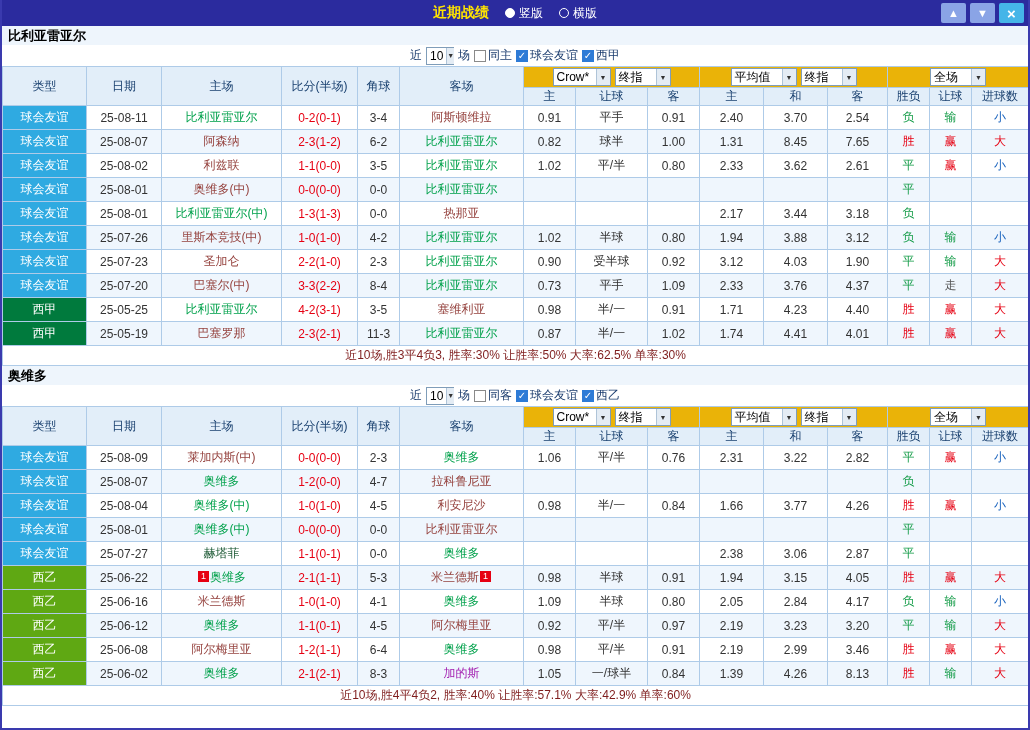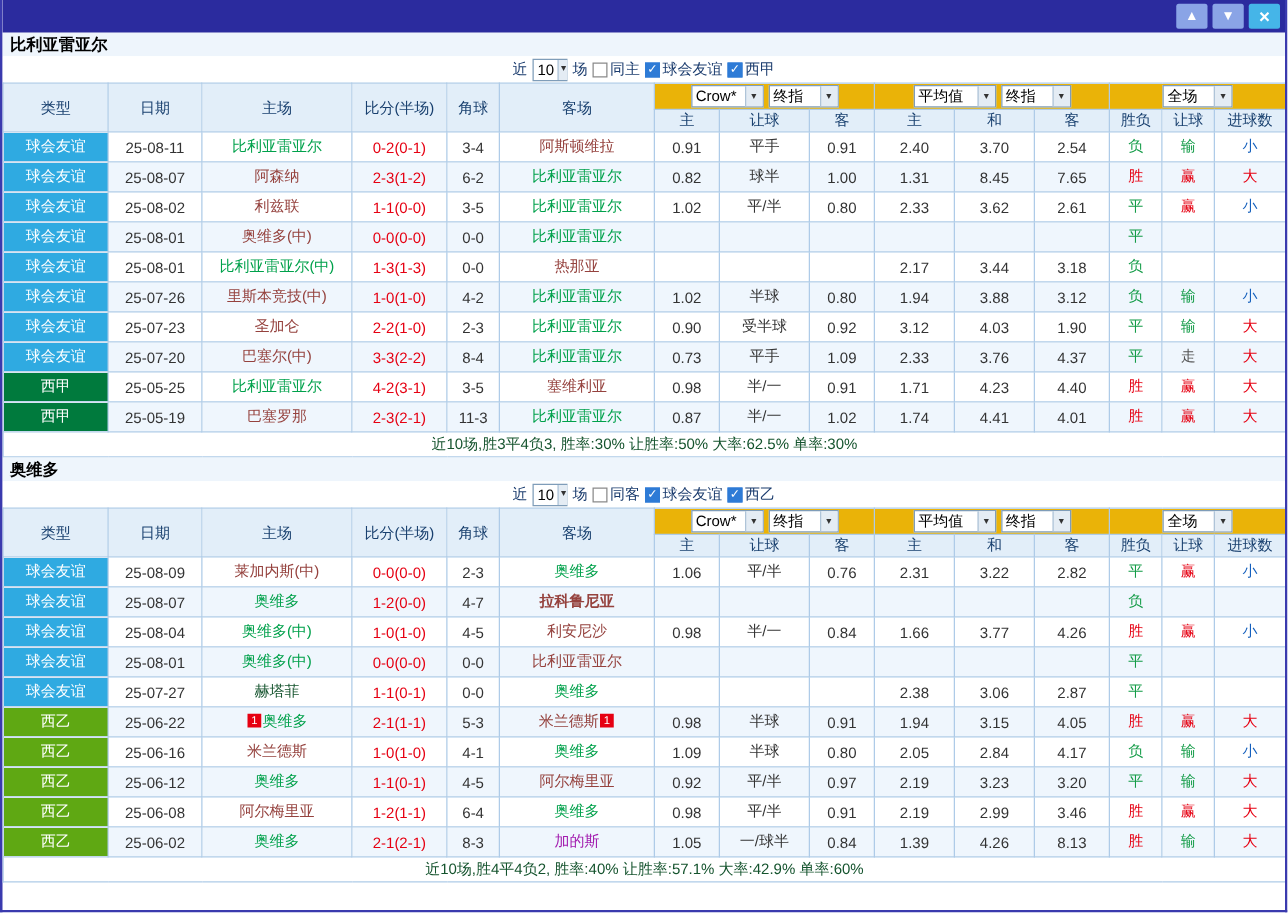--- a/index.html
+++ b/index.html
@@ -44,30 +44,41 @@
   table { width:100%; border-collapse:collapse; table-layout:fixed; font-size:12px; }
   th, td { border:1px solid #AECBE8; text-align:center; padding:0 1px; overflow:hidden; white-space:nowrap; }
   thead th { background:#E2EEF9; color:#19406F; font-weight:normal; height:17px; }
   thead tr.r1 th.dd { background:#eab308; height:21px; }
   .dd-wrap { display:flex; justify-content:center; gap:4px; align-items:center; }
   tbody td { height:24px; color:#333; }
   tbody tr:nth-child(even) td { background:#EFF6FD; }
   td.type { color:#fff; }
   td.score { color:#E60012; }
   td.team { cursor:pointer; }
-  tfoot td { height:20px; color:#14532d; background:#fff; }
+  tfoot td { height:20px; color:#7f1d1d; background:#fff; }
   .badge { display:inline-block; background:#E60012; color:#fff; font-size:9px; line-height:11px;
            width:11px; height:11px; margin:0 1px; vertical-align:2px; text-align:center; }
 </style>
 </head>
 <body>
 
 <div class="page">
 
   <div class="topbar">
+    <div class="topbar-center">
+      <span class="title">近期战绩</span>
+      <span class="radio-label">
+        <span class="radio-dot checked"></span>
+        <span>竖版</span>
+      </span>
+      <span class="radio-label">
+        <span class="radio-dot"></span>
+        <span>横版</span>
+      </span>
+    </div>
     <div class="tb-btns">
       <div class="tb-btn">
           <span>▲</span>
         </div>
       <div class="tb-btn">
           <span>▼</span>
         </div>
       <div class="tb-btn close">
           <span>×</span>
         </div>
@@ -461,21 +472,21 @@
             <td style="color: rgb(20, 156, 72);">平</td>
             <td style="color: rgb(230, 0, 18);">赢</td>
             <td style="color: rgb(21, 96, 189);">小</td>
           </tr>
           <tr>
             <td class="type" style="background: rgb(47, 170, 225);">球会友谊</td>
             <td>25-08-07</td>
             <td class="team" style="color: rgb(0, 161, 75);"><span>奥维多</span></td>
             <td class="score">1-2(0-0)</td>
             <td>4-7</td>
-            <td class="team" style="color: rgb(149, 66, 62); font-weight: bold;"><span>拉科鲁尼亚</span></td>
+            <td class="team" style="color: rgb(149, 66, 62);"><span>拉科鲁尼亚</span></td>
             <td></td>
             <td></td>
             <td></td>
             <td></td>
             <td></td>
             <td></td>
             <td style="color: rgb(20, 156, 72);">负</td>
             <td></td>
             <td></td>
           </tr>

